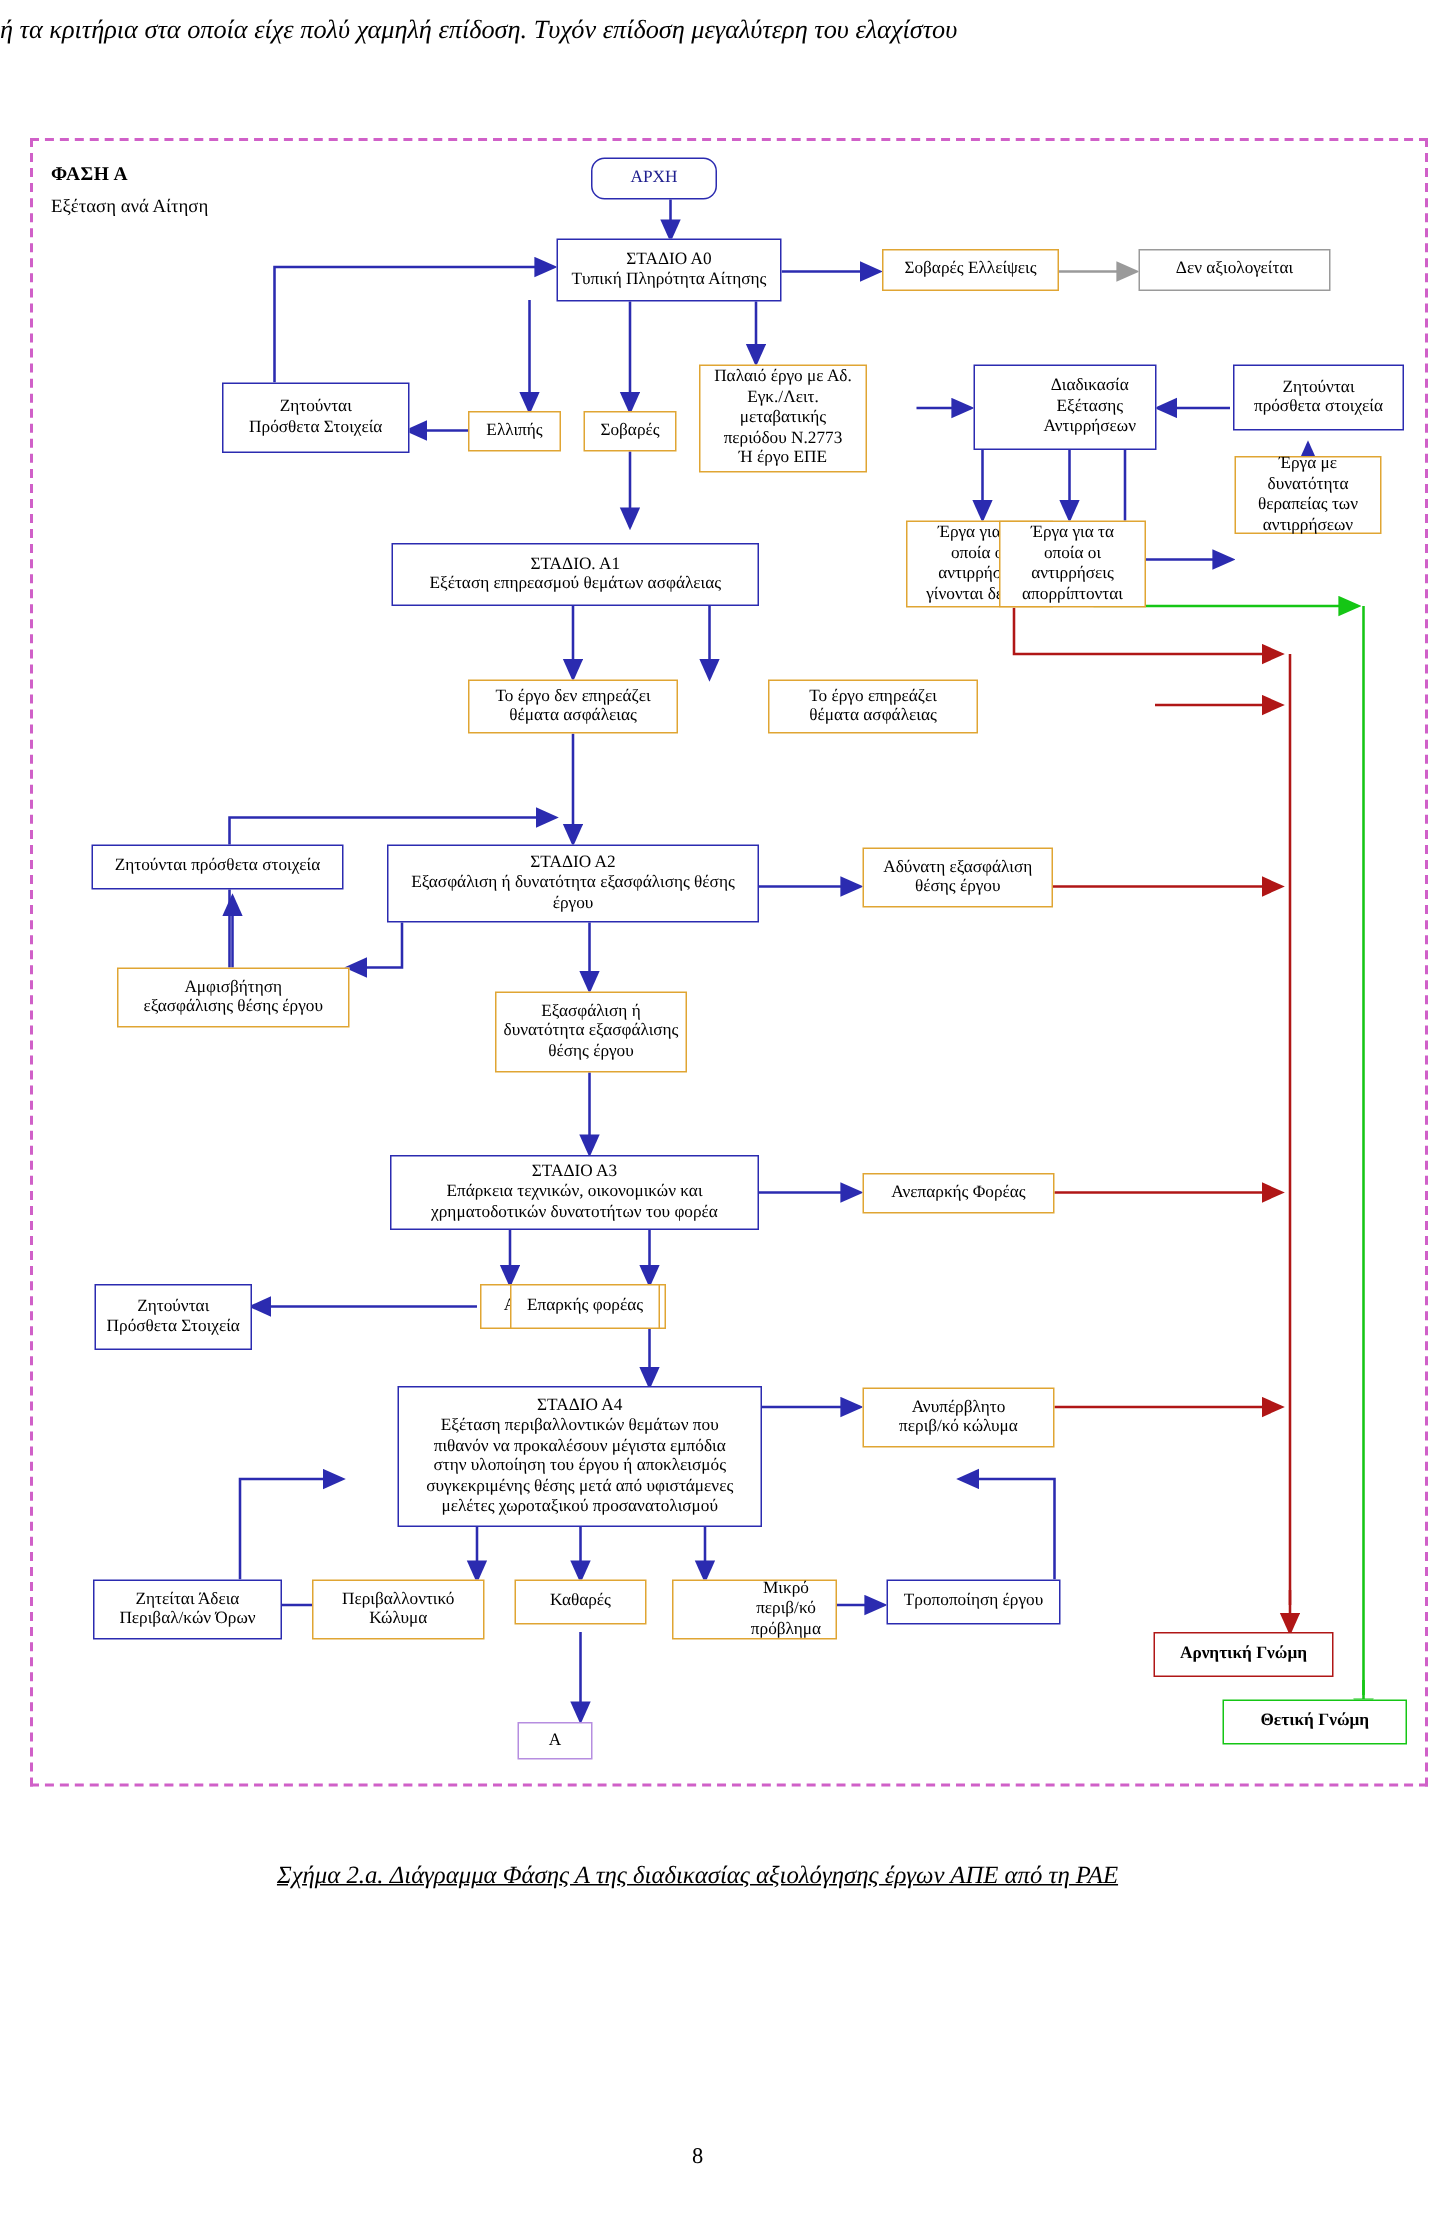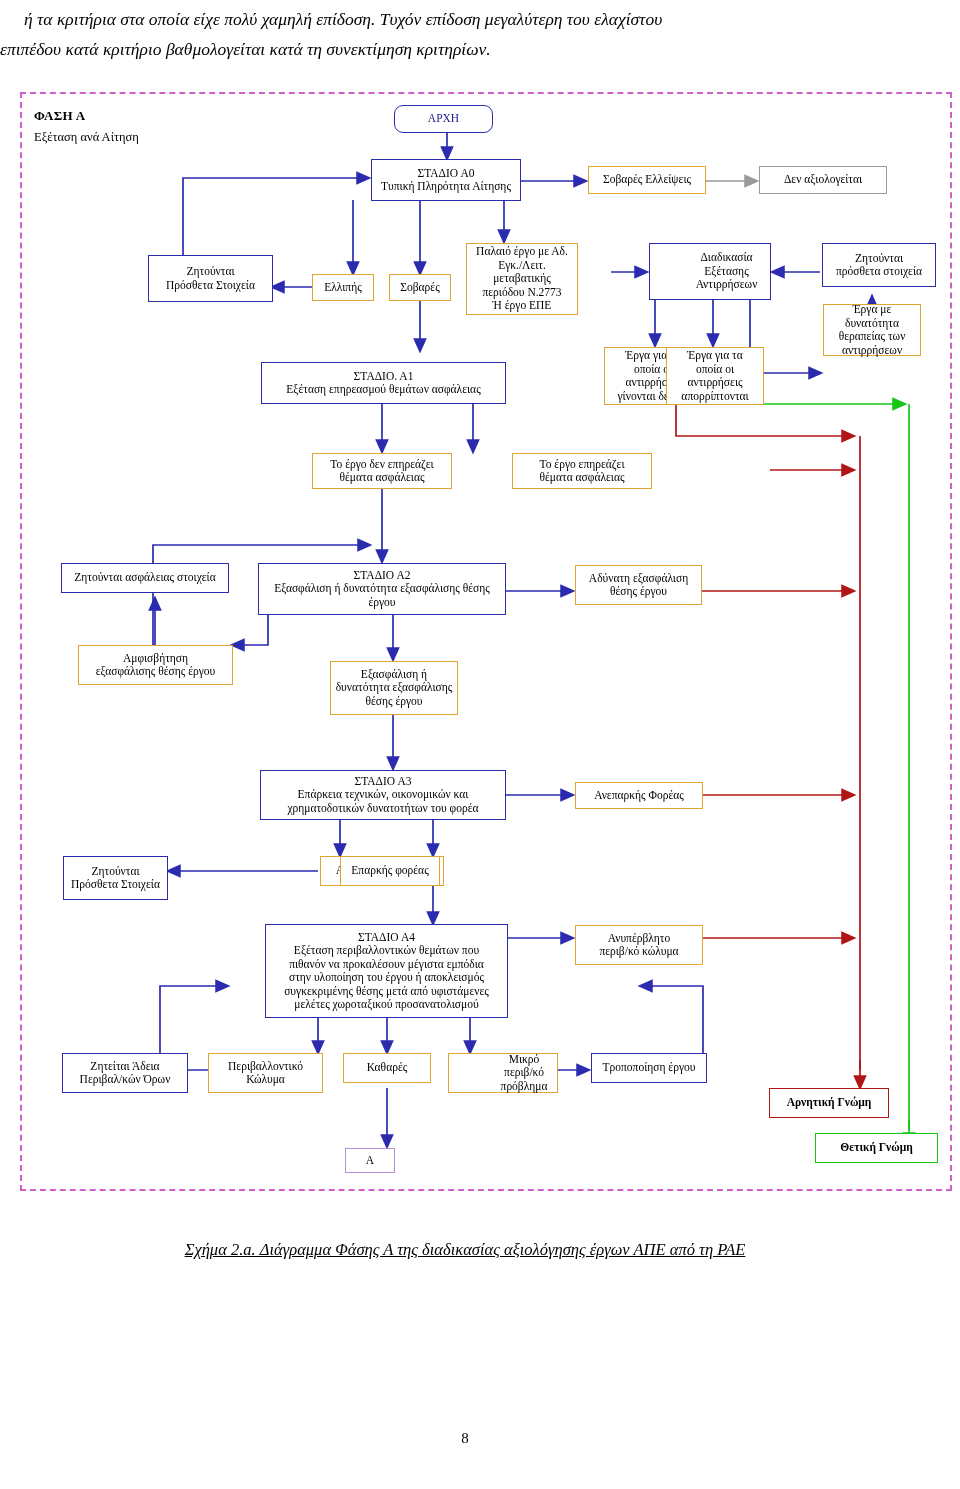--- a/index.html
+++ b/index.html
@@ -1,20 +1,20 @@
 <!DOCTYPE html>
 <html><head>
 <meta charset="utf-8">
 <style>
   html,body{margin:0;padding:0;background:#fff;}
   body{width:960px;height:1489px;position:relative;font-family:"Liberation Serif",serif;color:#000;}
 
   
   #intro{position:absolute;left:0;top:4px;width:935px;font-style:italic;font-size:17.5px;line-height:30px;text-align:justify;}
-  #intro .l1{display:block;padding-left:24px;}
+  #intro .l1{display:block;}
   #intro .l2{display:block;}
 
   
   #phase-frame{position:absolute;left:20px;top:92px;width:932px;height:1099px;border:2px dashed #d060c8;box-sizing:border-box;}
 
   
   .node{position:absolute;box-sizing:border-box;display:flex;align-items:center;justify-content:center;text-align:center;background:#fff;font-size:11.5px;line-height:13.5px;padding:2px 3px;z-index:5;}
   .blue{border:1.6px solid #2b2bb0;}
   .gold{border:1.6px solid #e0a533;}
   .grey{border:1.6px solid #9a9a9a;}
@@ -33,21 +33,20 @@
 
   
   #caption{position:absolute;left:0;top:1240px;width:930px;text-align:center;font-style:italic;font-size:16.5px;text-decoration:underline;}
   #pageno{position:absolute;left:0;top:1430px;width:930px;text-align:center;font-size:15px;}
 </style>
 </head>
 <body>
 
 <div id="intro">
   <span class="l1">ή τα κριτήρια στα οποία είχε πολύ χαμηλή επίδοση. Τυχόν επίδοση μεγαλύτερη του ελαχίστου</span>
-  <span class="l2">επιπέδου κατά κριτήριο βαθμολογείται κατά τη συνεκτίμηση κριτηρίων.</span>
 </div>
 
 <div id="phase-frame"></div>
 <div id="phase-label">ΦΑΣΗ Α</div>
 <div id="phase-sub">Εξέταση ανά Αίτηση</div>
 
 <svg id="wires" viewBox="0 0 960 1489">
   <defs>
     <marker id="abl" markerWidth="9" markerHeight="9" refX="7.5" refY="4" orient="auto">
       <path d="M0,0 L9,4 L0,8 z" fill="#2b2bb0"></path>
@@ -161,21 +160,21 @@
     <path d="M729,404 L905,404"></path>
   </g>
   <g fill="none" stroke="#15c615" stroke-width="1.7">
     <path d="M909,404 L909,1130"></path>
   </g>
   <g fill="none" stroke="#15c615" stroke-width="1.7" marker-end="url(#agn)">
     <path d="M909,1120 L909,1145"></path>
   </g>
 </svg>
 
-<div class="node blue round navytxt" style="left:394px;top:105px;width:99px;height:28px;">ΑΡΧΗ</div>
+<div class="node blue round navytxt" style="left:394px;top:105px;width:84px;height:28px;">ΑΡΧΗ</div>
 
 <div class="node blue" style="left:371px;top:159px;width:150px;height:42px;">ΣΤΑΔΙΟ Α0<br>Τυπική Πληρότητα Αίτησης</div>
 
 <div class="node gold" style="left:588px;top:166px;width:118px;height:28px;">Σοβαρές Ελλείψεις</div>
 
 <div class="node grey" style="left:759px;top:166px;width:128px;height:28px;">Δεν αξιολογείται</div>
 
 <div class="node blue" style="left:148px;top:255px;width:125px;height:47px;">Ζητούνται<br>Πρόσθετα Στοιχεία</div>
 
 <div class="node gold" style="left:312px;top:274px;width:62px;height:27px;">Ελλιπής</div>
@@ -193,21 +192,21 @@
 <div class="node gold" style="left:666px;top:347px;width:98px;height:58px;">Έργα για τα<br>οποία οι<br>αντιρρήσεις<br>απορρίπτονται</div>
 
 <div class="node gold" style="left:823px;top:304px;width:98px;height:52px;">Έργα με<br>δυνατότητα<br>θεραπείας των<br>αντιρρήσεων</div>
 
 <div class="node blue" style="left:261px;top:362px;width:245px;height:42px;">ΣΤΑΔΙΟ. Α1<br>Εξέταση επηρεασμού θεμάτων ασφάλειας</div>
 
 <div class="node gold" style="left:312px;top:453px;width:140px;height:36px;">Το έργο δεν επηρεάζει<br>θέματα ασφάλειας</div>
 
 <div class="node gold" style="left:464px;top:453px;width:140px;height:36px;margin-left:48px;">Το έργο επηρεάζει<br>θέματα ασφάλειας</div>
 
-<div class="node blue" style="left:61px;top:563px;width:168px;height:30px;">Ζητούνται ασφάλειας στοιχεία</div>
+<div class="node blue" style="left:61px;top:563px;width:168px;height:30px;">Ζητούνται πρόσθετα στοιχεία</div>
 
 <div class="node blue" style="left:258px;top:563px;width:248px;height:52px;">ΣΤΑΔΙΟ Α2<br>Εξασφάλιση ή δυνατότητα εξασφάλισης θέσης<br>έργου</div>
 
 <div class="node gold" style="left:575px;top:565px;width:127px;height:40px;">Αδύνατη εξασφάλιση<br>θέσης έργου</div>
 
 <div class="node gold" style="left:78px;top:645px;width:155px;height:40px;">Αμφισβήτηση<br>εξασφάλισης θέσης έργου</div>
 
 <div class="node gold" style="left:330px;top:661px;width:128px;height:54px;">Εξασφάλιση ή<br>δυνατότητα εξασφάλισης<br>θέσης έργου</div>
 
 <div class="node blue" style="left:260px;top:770px;width:246px;height:50px;">ΣΤΑΔΙΟ Α3<br>Επάρκεια τεχνικών, οικονομικών και<br>χρηματοδοτικών δυνατοτήτων του φορέα</div>

